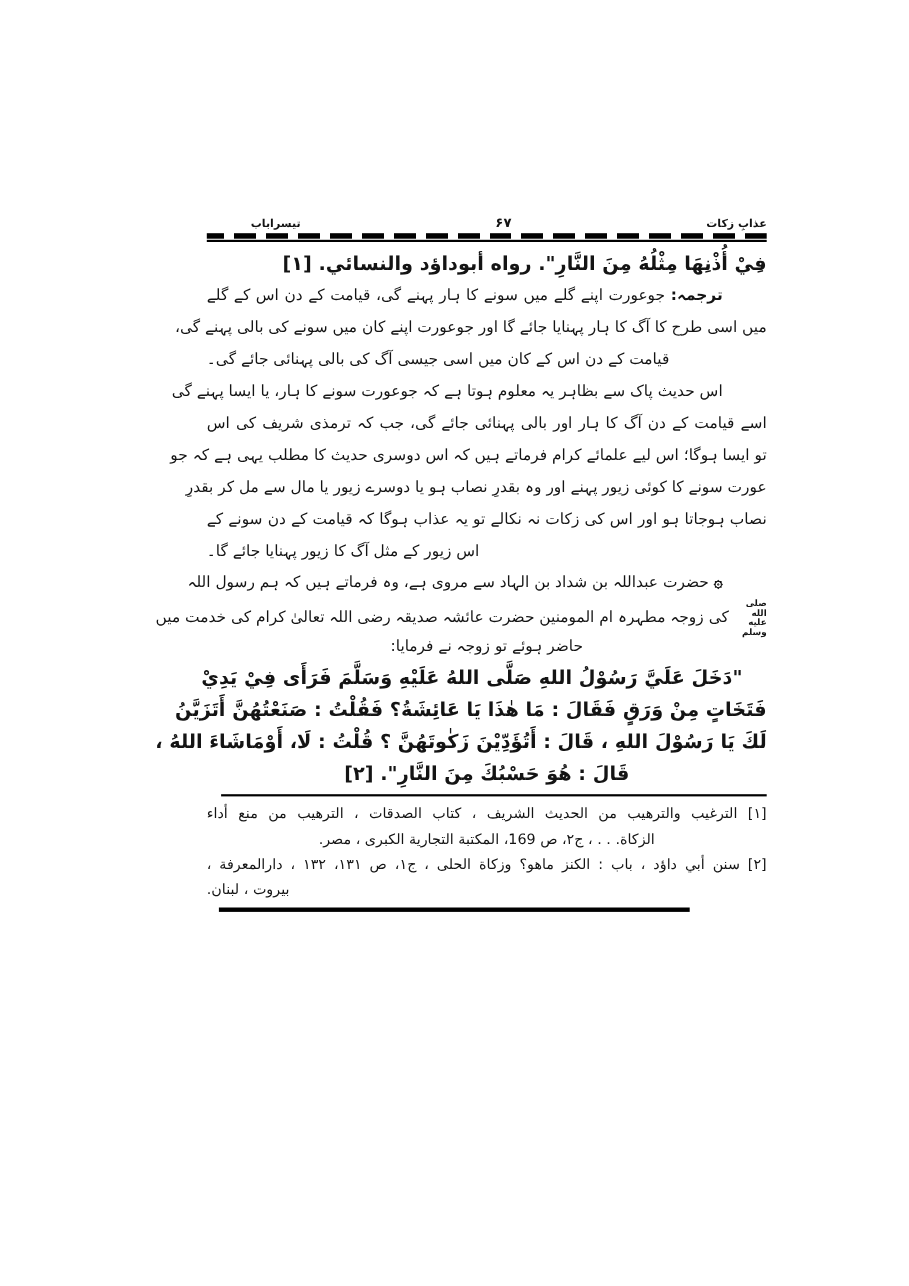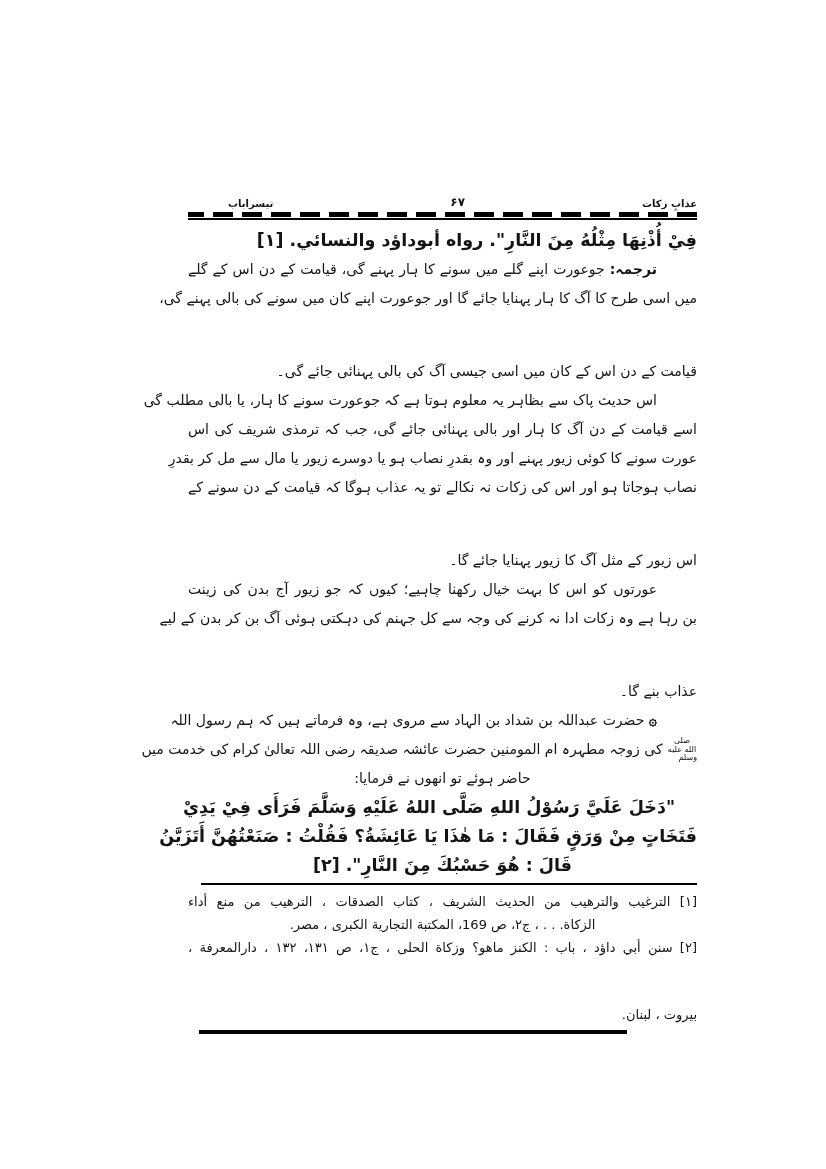--- a/index.html
+++ b/index.html
@@ -36,35 +36,34 @@
 
   
   .bodytxt { margin-top: 6px; }
   .ln {
     height: 29px; line-height: 29px;
     font-size: 14px;
     white-space: nowrap;
   }
   .ar { font-weight: bold; font-size: 17.5px; }
   .j { text-align: justify; text-align-last: justify; text-justify: inter-word; }
-  .l { text-align: right; margin-top: 44px; }
+  .l { text-align: left; }
   .c { text-align: center; }
   .r { text-align: right; }
   .ind { padding-right: 40px; }
   .ind-sm { padding-right: 22px; }
   .bld { font-weight: bold; }
   .orn { font-weight: bold; }
   .saw {
     display: inline-block;
     width: 30px;
     font-size: 8px; line-height: 8.5px;
     white-space: normal;
-    text-align: center;
     vertical-align: middle;
-    font-weight: 400;
+    font-weight: 700;
   }
 
   
   .fn-rule { margin-top: 3px; height: 2px; background: #000; width: 496px; }
   .fnwrap { margin-top: 5px; }
   .fn {
     height: 23px; line-height: 23px;
     font-size: 13px;
     white-space: nowrap;
   }
@@ -91,42 +90,39 @@
 
     <div class="ln ar r">فِيْ أُذْنِهَا مِثْلُهُ مِنَ النَّارِ". رواه أبوداؤد والنسائي. [١]</div>
 
     <div>
       <div class="ln j ind"><span class="bld">ترجمہ:</span> <span>جوعورت اپنے گلے میں سونے کا ہار پہنے گی، قیامت کے دن اس کے گلے</span></div>
       <div class="ln j">میں اسی طرح کا آگ کا ہار پہنایا جائے گا اور جوعورت اپنے کان میں سونے کی بالی پہنے گی،</div>
       <div class="ln l">قیامت کے دن اس کے کان میں اسی جیسی آگ کی بالی پہنائی جائے گی۔</div>
     </div>
 
     <div>
-      <div class="ln j ind">اس حدیث پاک سے بظاہر یہ معلوم ہوتا ہے کہ جوعورت سونے کا ہار، یا بالی مطلب گی</div>
+      <div class="ln j ind">اس حدیث پاک سے بظاہر یہ معلوم ہوتا ہے کہ جوعورت سونے کا ہار، یا ایسا پہنے گی</div>
       <div class="ln j">اسے قیامت کے دن آگ کا ہار اور بالی پہنائی جائے گی، جب کہ ترمذی شریف کی اس</div>
+      <div class="ln j">تو ایسا ہوگا؛ اس لیے علمائے کرام فرماتے ہیں کہ اس دوسری حدیث کا مطلب یہی ہے کہ جو</div>
       <div class="ln j">عورت سونے کا کوئی زیور پہنے اور وہ بقدرِ نصاب ہو یا دوسرے زیور یا مال سے مل کر بقدرِ</div>
       <div class="ln j">نصاب ہوجاتا ہو اور اس کی زکات نہ نکالے تو یہ عذاب ہوگا کہ قیامت کے دن سونے کے</div>
       <div class="ln l">اس زیور کے مثل آگ کا زیور پہنایا جائے گا۔</div>
     </div>
 
-    <div>
-      <div class="ln j ind">عورتوں کو اس کا بہت خیال رکھنا چاہیے؛ کیوں کہ جو زیور آج بدن کی زینت</div>
-      <div class="ln j">بن رہا ہے وہ زکات ادا نہ کرنے کی وجہ سے کل جہنم کی دہکتی ہوئی آگ بن کر بدن کے لیے</div>
-      <div class="ln l">عذاب بنے گا۔</div>
-    </div>
 
     <div>
       <div class="ln j ind"><span class="orn">۞</span> <span>حضرت عبداللہ بن شداد بن الہاد سے مروی ہے، وہ فرماتے ہیں کہ ہم رسول اللہ</span></div>
       <div class="ln j"><span class="saw">صلى الله عليه وسلم</span> <span>کی زوجہ مطہرہ ام المومنین حضرت عائشہ صدیقہ رضی اللہ تعالیٰ کرام کی خدمت میں</span></div>
-      <div class="ln c">حاضر ہوئے تو انھوں نے فرمایا:</div>
+      <div class="ln c">حاضر ہوئے تو زوجہ نے فرمایا:</div>
     </div>
 
     <div>
       <div class="ln ar j ind-sm">"دَخَلَ عَلَيَّ رَسُوْلُ اللهِ صَلَّى اللهُ عَلَيْهِ وَسَلَّمَ فَرَأَى فِيْ يَدِيْ</div>
       <div class="ln ar j">فَتَخَاتٍ مِنْ وَرَقٍ فَقَالَ : مَا هٰذَا يَا عَائِشَةُ؟ فَقُلْتُ : صَنَعْتُهُنَّ أَتَزَيَّنُ</div>
+      <div class="ln ar j">لَكَ يَا رَسُوْلَ اللهِ ، قَالَ : أَتُؤَدِّيْنَ زَكٰوتَهُنَّ ؟ قُلْتُ : لَا، أَوْمَاشَاءَ اللهُ ،</div>
       <div class="ln ar c">قَالَ : هُوَ حَسْبُكَ مِنَ النَّارِ". [٢]</div>
     </div>
 
   </div>
 
   <div class="fn-rule"></div>
 
   <div class="fnwrap">
     <div class="fn j">[١] الترغيب والترهيب من الحديث الشريف ، كتاب الصدقات ، الترهيب من منع أداء</div>
     <div class="fn c">الزكاة. . . ، ج٢، ص 169، المكتبة التجارية الكبرى ، مصر.</div>

